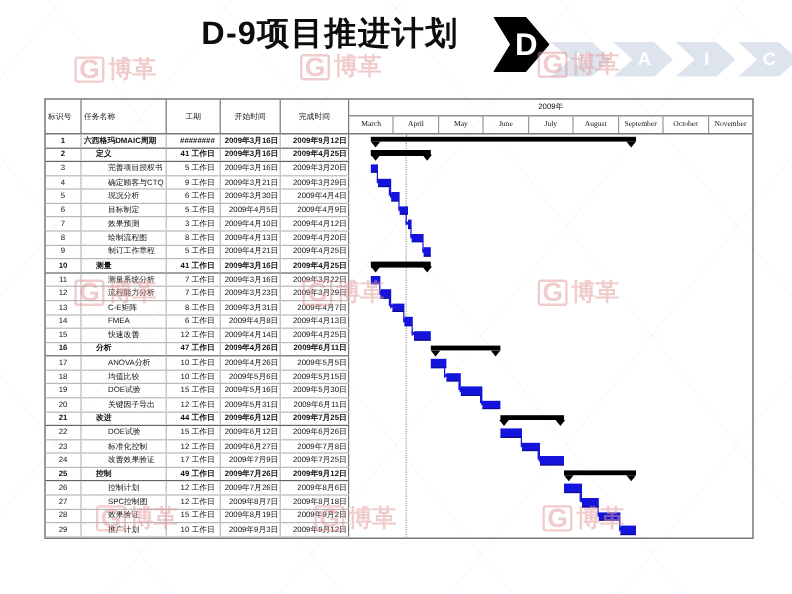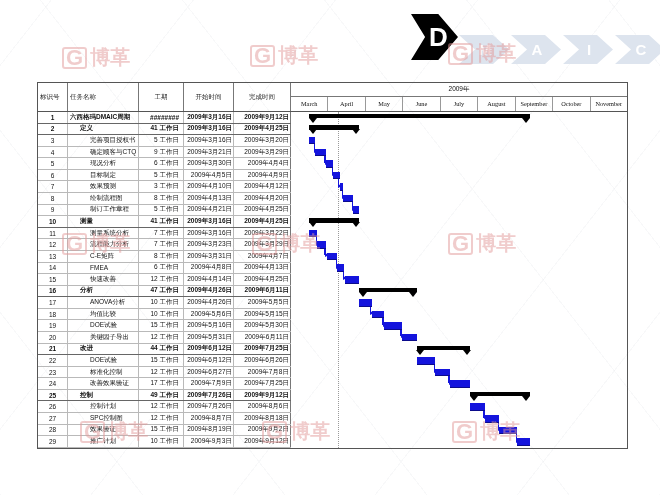--- a/index.html
+++ b/index.html
@@ -62,20 +62,21 @@
   .tbar{position:absolute;background:#1414dd;box-shadow:inset 0 -1px 0 rgba(0,0,40,.45);}
   .link-v{position:absolute;background:#1414dd;width:1.3px;}
   .link-a{position:absolute;width:0;height:0;border-top:2.6px solid transparent;
     border-bottom:2.6px solid transparent;border-left:4px solid #1414dd;}
 </style>
 </head>
 <body>
 
 <div class="page">
 
+  <div class="title">D-9项目推进计划</div>
 
   <div class="chev chev-d">
     <span>D</span>
   </div>
   <div class="maic">
     <div class="mchev">
         <span>M</span>
       </div>
     <div class="mchev">
         <span>A</span>

